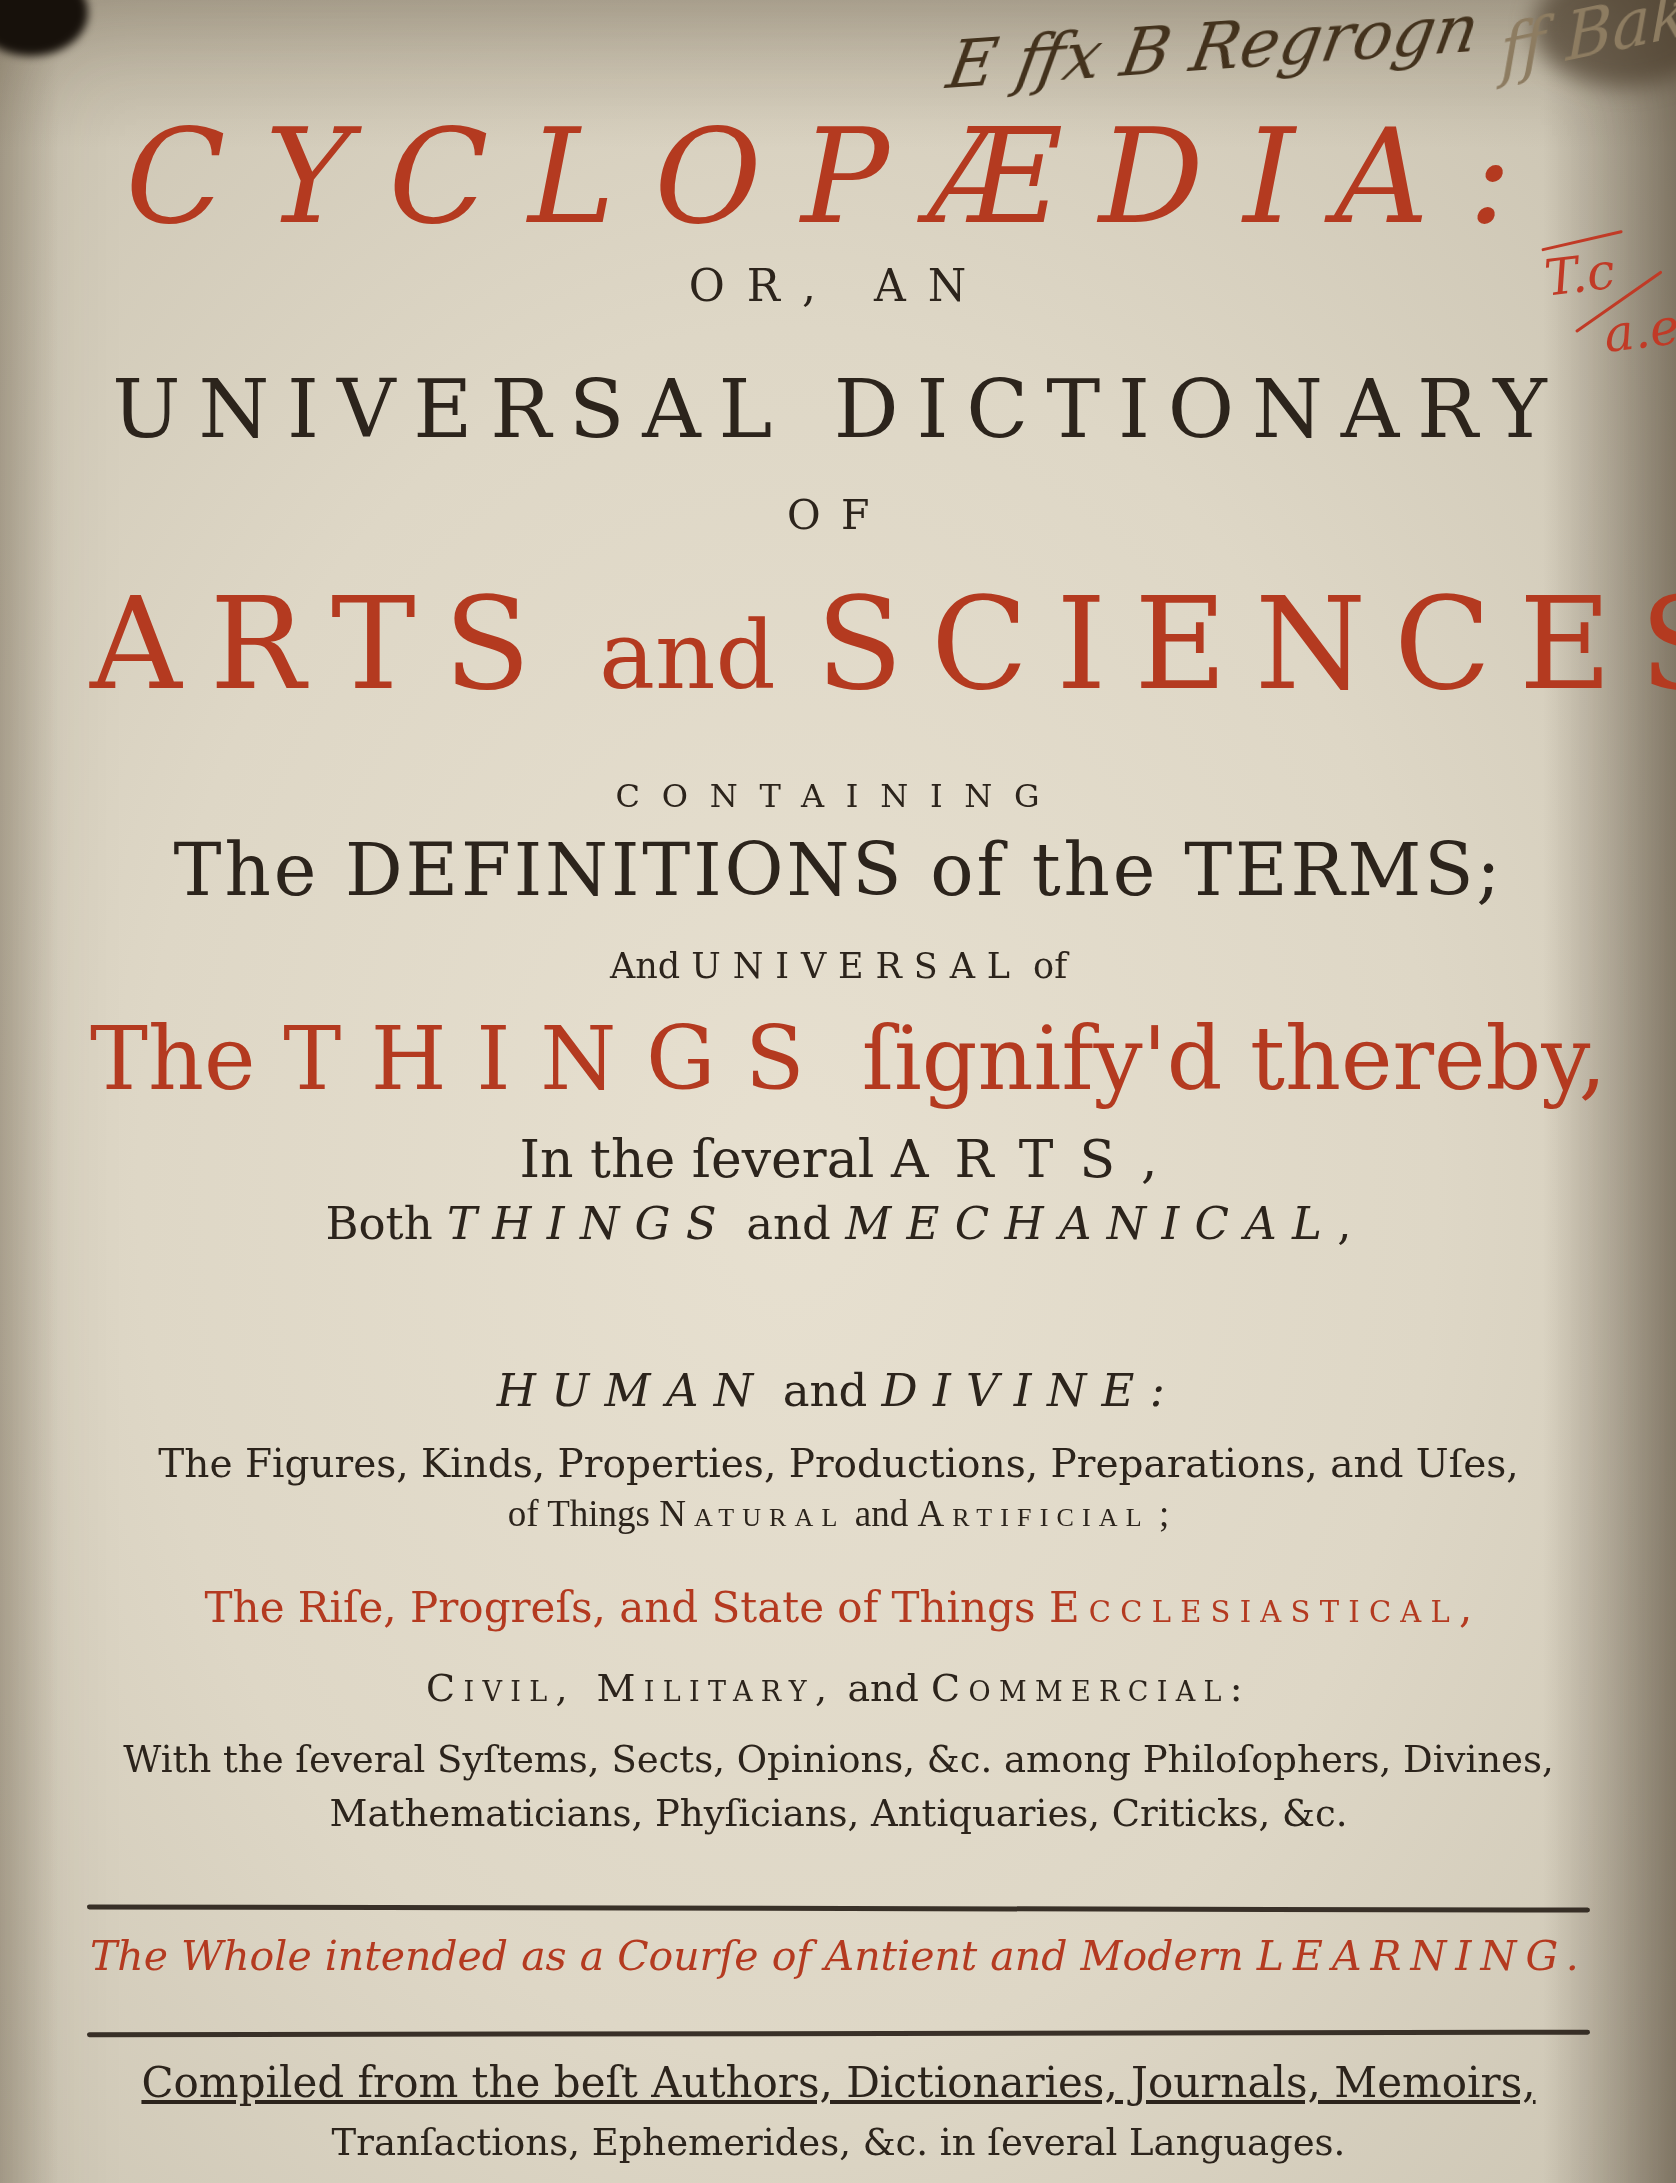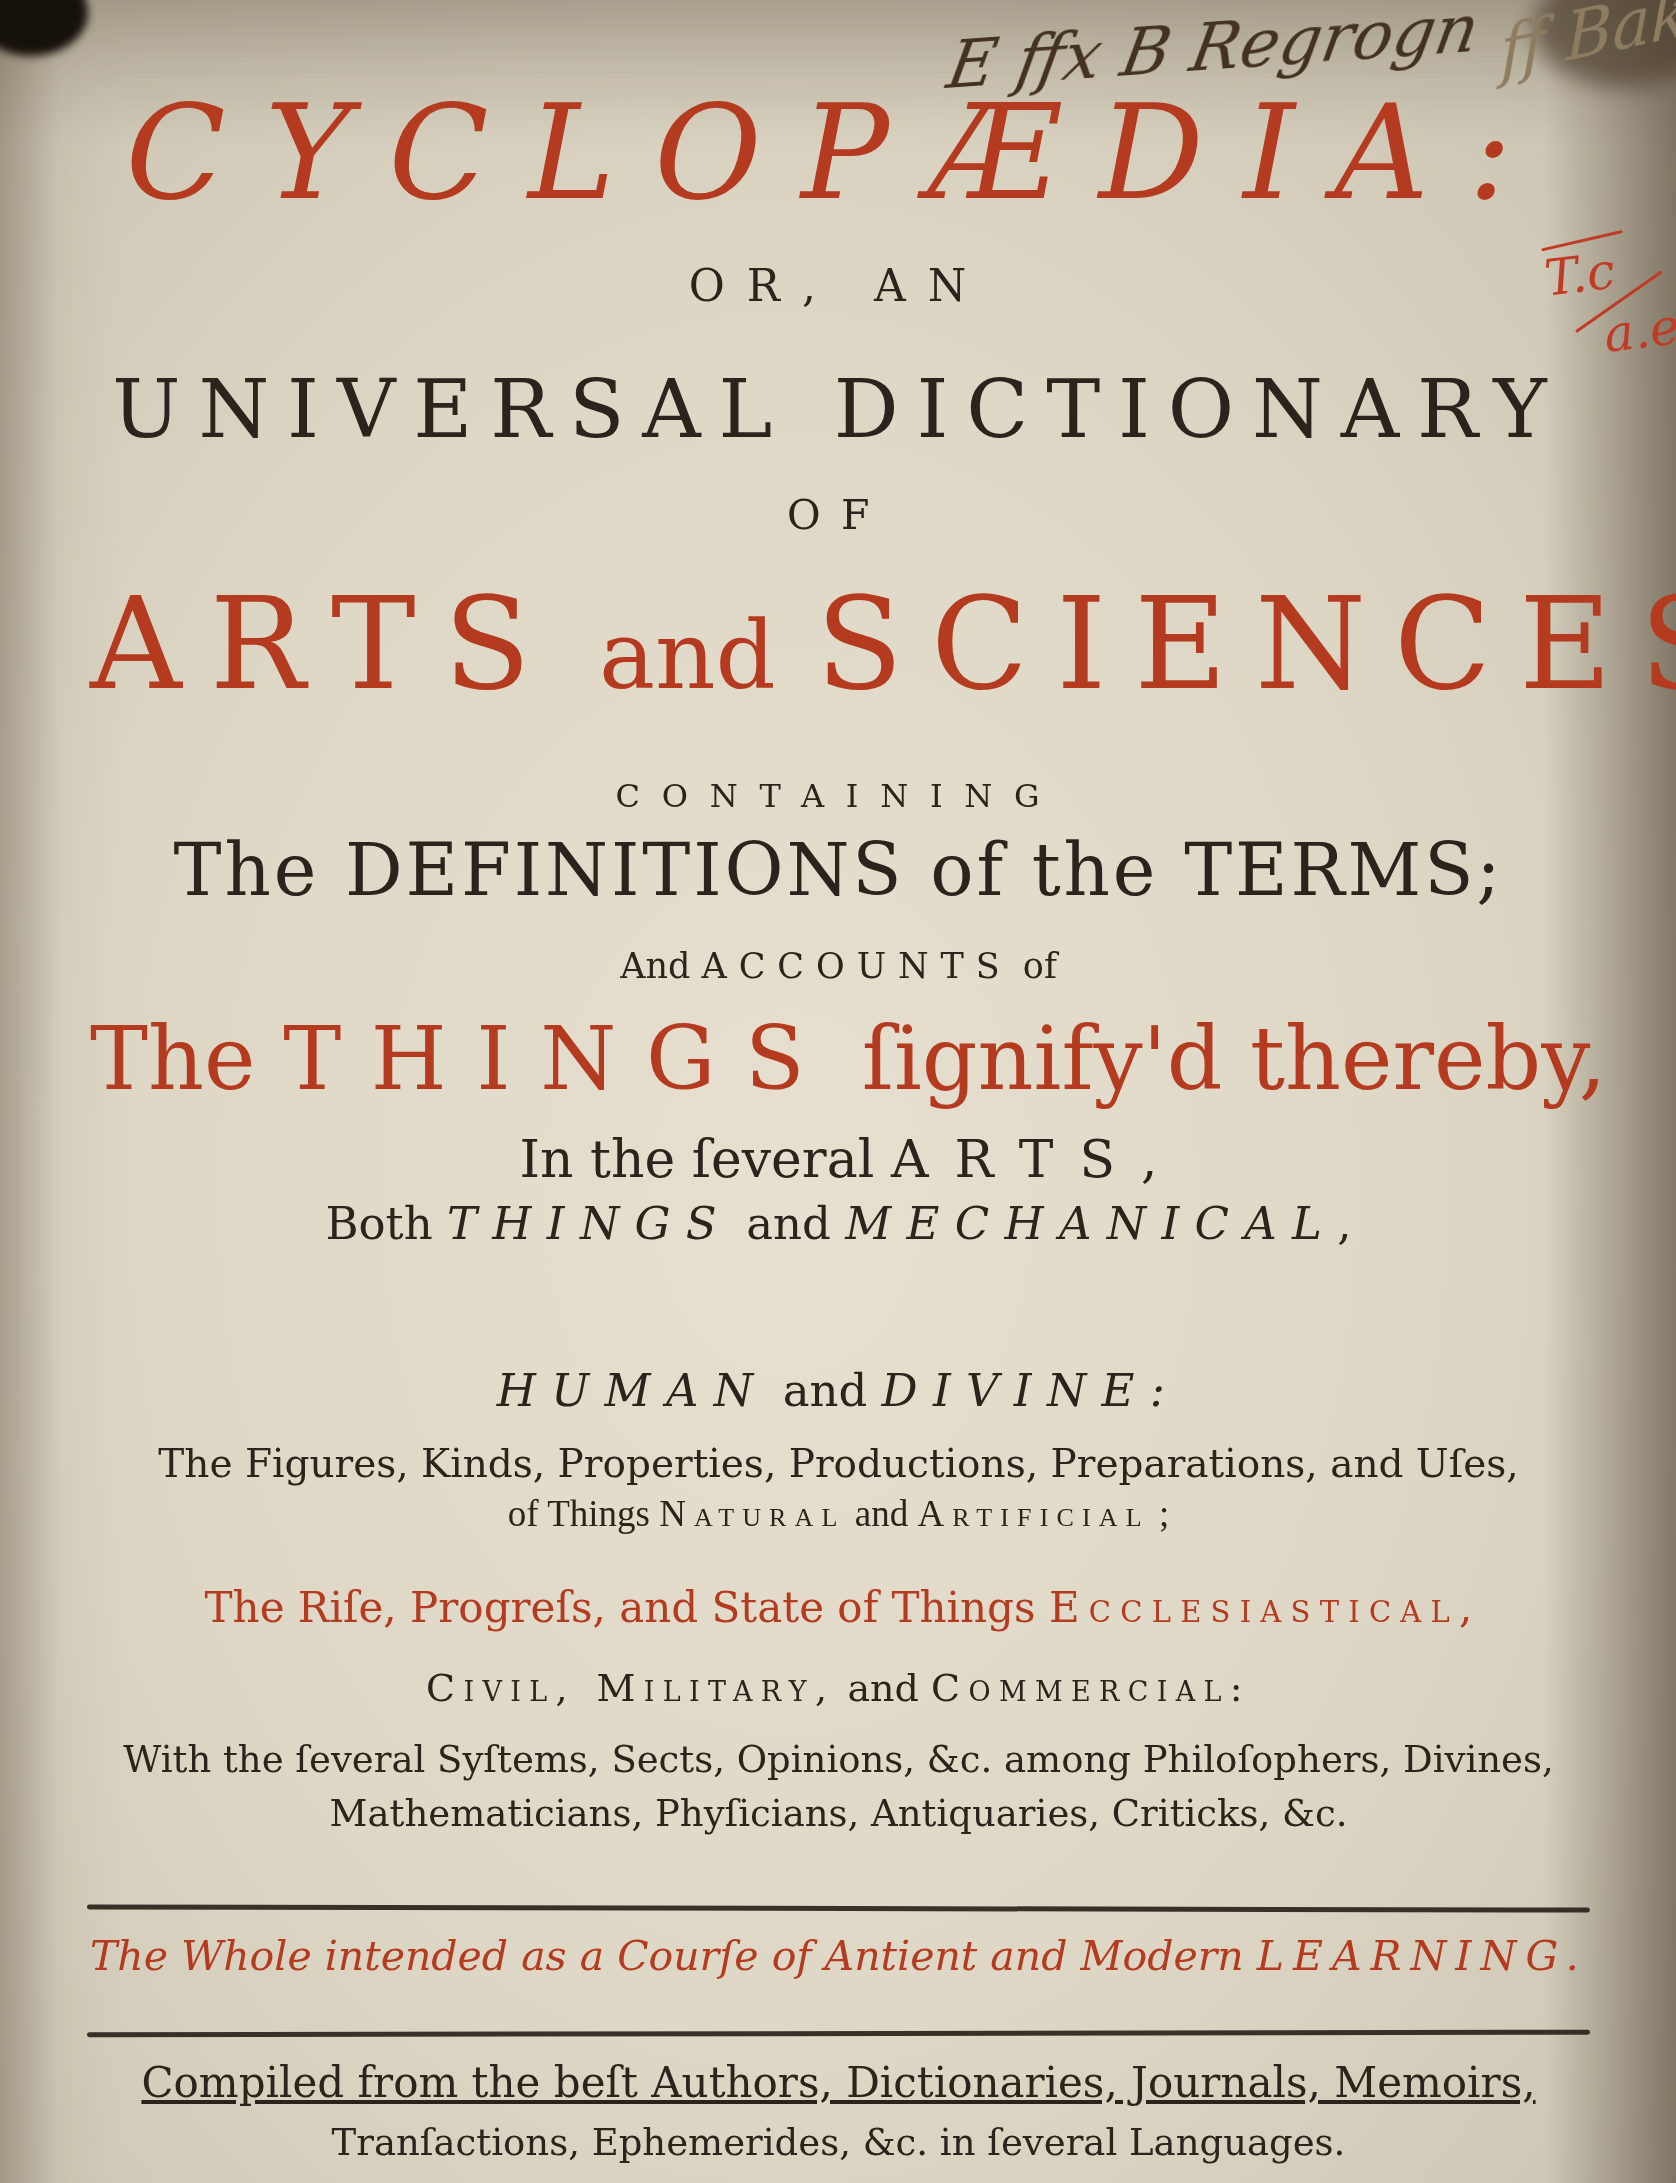--- a/index.html
+++ b/index.html
@@ -39,40 +39,40 @@
   <div class="hw" style="left:948px;top:7.9px;font-size:66px;color:var(--handwriting_ink);transform:rotate(-4deg) skewX(-14deg);">E ffx B Regrogn</div>
   <div class="hw" style="left:1498px;top:-8.7px;font-size:65px;color:var(--faded_handwriting_ink);transform:rotate(-12deg) skewX(-12deg);">ff Baks</div>
 
   <div style="position:absolute;left:1548px;top:236px;transform:rotate(-7deg);color:var(--red_handwriting);font-style:italic;">
     <div class="shelf-stroke" style="width:83px;transform:rotate(-6deg);"></div>
     <div style="font-size:50px;margin-top:2.6px;">T.c</div>
     <div class="shelf-stroke" style="width:105px;transform:rotate(-28deg);margin:1.7px 0 0 17.5px;"></div>
     <div style="font-size:50px;margin:0.9px 0 0 52px;">a.e</div>
   </div>
 
-  <div class="line t-main red" style="top:82px;">CYCLOPÆDIA:</div>
+  <div class="line t-main red" style="top:106px;">CYCLOPÆDIA:</div>
 
   <div class="line sp3" style="top:262px;font-size:44px;">OR, AN</div>
 
   <div class="line sp1" style="top:354px;font-size:81px;margin-top:12px;">UNIVERSAL DICTIONARY</div>
 
   <div class="line sp3" style="top:493px;font-size:41px;">OF</div>
 
   <div class="line red" style="top:576px;font-size:127px;">
     <span class="sp1">ARTS</span>
     <span style="font-size:94px;">and</span>
     <span class="sp1">SCIENCES;</span>
   </div>
 
   <div class="line sp4" style="top:779px;font-size:32px;">CONTAINING</div>
 
   <div class="line sp1" style="top:832px;font-size:72px;letter-spacing:.04em;">The DEFINITIONS of the TERMS;</div>
 
   <div class="line" style="top:948px;font-size:35px;">
-    <span>And </span><span class="sp2">ACCOUNTS</span><span> of</span>
+    <span>And </span><span class="sp2">UNIVERSAL</span><span> of</span>
   </div>
 
   <div class="line red" style="top:1013px;font-size:87px;">
     <span>The </span><span class="sp2">THINGS</span><span> ſignify'd thereby,</span>
   </div>
 
   <div class="line" style="top:1131px;font-size:52px;">
     <span>In the ſeveral </span><span class="sp3">ARTS</span><span>,</span>
   </div>
 

